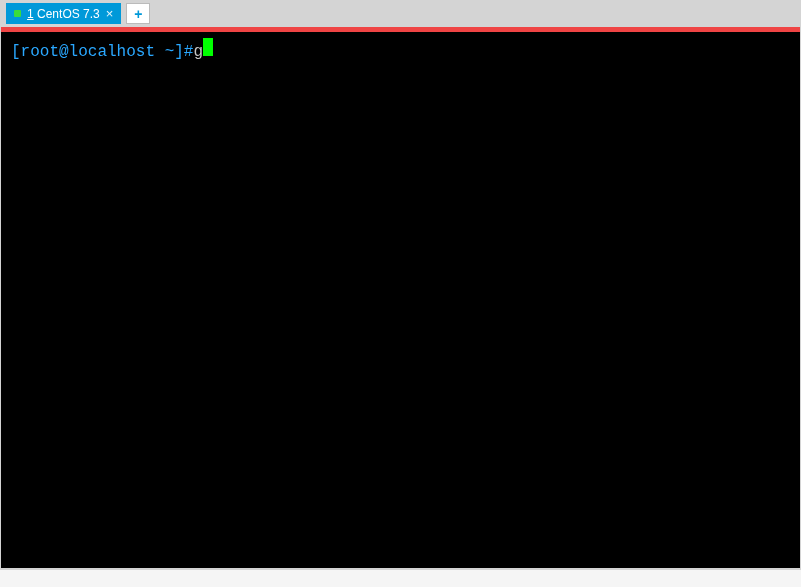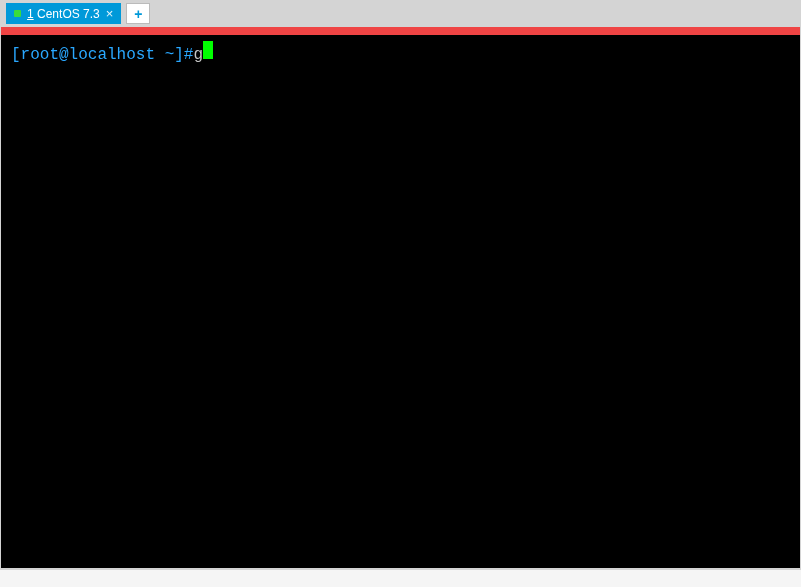--- a/index.html
+++ b/index.html
@@ -66,21 +66,21 @@
       border: 1px solid #bbb;
       cursor: pointer;
       color: #0099d9;
       font-size: 14px;
       font-weight: bold;
     }
     .terminal {
       background: #000000;
       height: 541px;
       margin: 0 1px;
-      border-top: 8px solid #ef4444;
+      border-top: 5px solid #ef4444;
       padding: 6px 10px;
       font-family: 'Consolas', 'Courier New', monospace;
       font-size: 16px;
       line-height: 1.3;
       position: relative;
     }
     .prompt-line {
       display: flex;
       align-items: baseline;
     }

